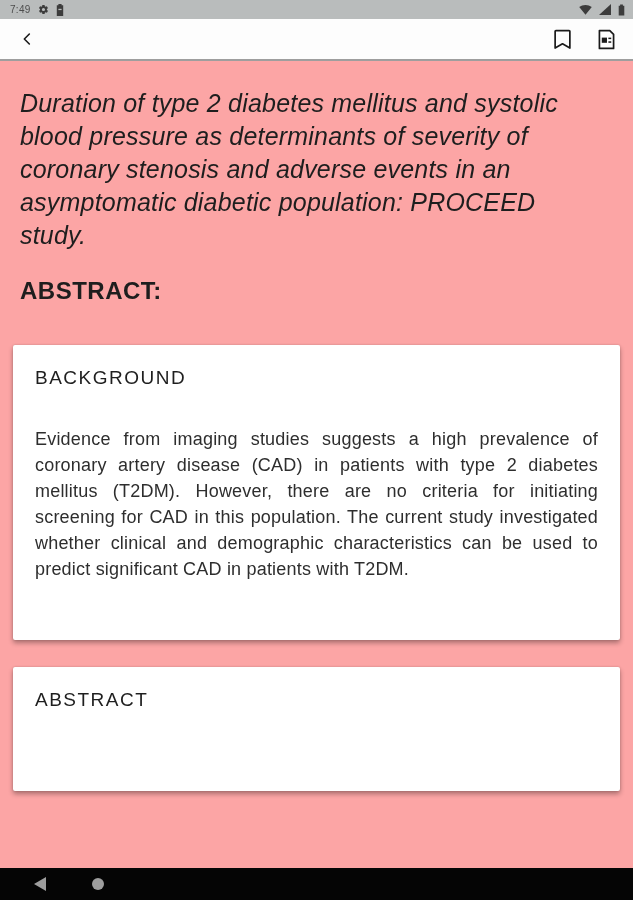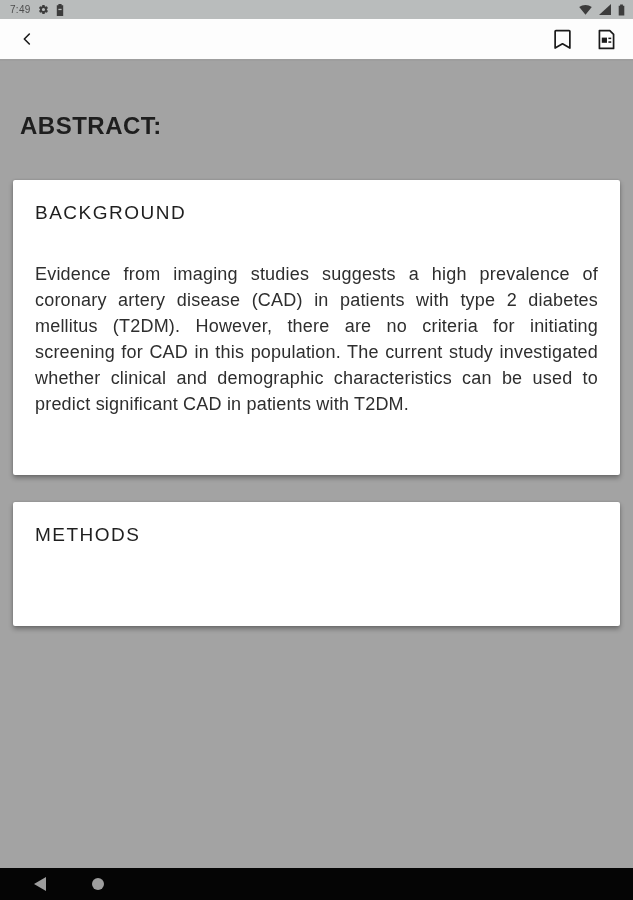--- a/index.html
+++ b/index.html
@@ -3,21 +3,21 @@
 <meta charset="utf-8">
 <style>
   * { margin: 0; padding: 0; box-sizing: border-box; }
   html, body { background: #555; }
   body { font-family: "Liberation Sans", sans-serif; }
 
   .screen {
     position: relative;
     width: 633px; height: 900px;
     margin: 0 auto;
-    background: #a3a3a3;
+    background: #fca5a5;
     overflow: hidden;
   }
 
   
   .status-bar {
     position: relative;
     height: 19px;
     background: #b9bcbc;
     display: flex;
     align-items: center;
@@ -170,29 +170,30 @@
           <path fill="none" stroke="#1a1a1a" stroke-width="1.8" stroke-linejoin="round" d="M1.5 1.5h11l4 4v15h-15v-19z"></path>
           <rect x="4" y="9" width="5.5" height="5.5" fill="#1a1a1a"></rect>
           <rect x="11" y="9" width="3" height="1.6" fill="#1a1a1a"></rect>
           <rect x="11" y="12.9" width="3" height="1.6" fill="#1a1a1a"></rect>
         </svg>
       </button>
     </div>
   </div>
 
   <div class="content">
+    <div class="article-title">Duration of type 2 diabetes mellitus and systolic blood pressure as determinants of severity of coronary stenosis and adverse events in an asymptomatic diabetic population: PROCEED study.</div>
     <div class="abstract-label">ABSTRACT:</div>
 
     <div class="card first">
       <div class="card-heading">BACKGROUND</div>
       <div class="card-body">Evidence from imaging studies suggests a high prevalence of coronary artery disease (CAD) in patients with type 2 diabetes mellitus (T2DM). However, there are no criteria for initiating screening for CAD in this population. The current study investigated whether clinical and demographic characteristics can be used to predict significant CAD in patients with T2DM.</div>
     </div>
 
     <div class="card second">
-      <div class="card-heading">METHODS</div>
+      <div class="card-heading">ABSTRACT</div>
     </div>
   </div>
 
   <div class="nav-bar">
     <button class="nav-btn">
       <svg width="13" height="14" viewBox="0 0 13 14">
         <path fill="#9e9e9e" d="M12 0 0 7l12 7V0z"></path>
       </svg>
     </button>
     <button class="nav-btn">

